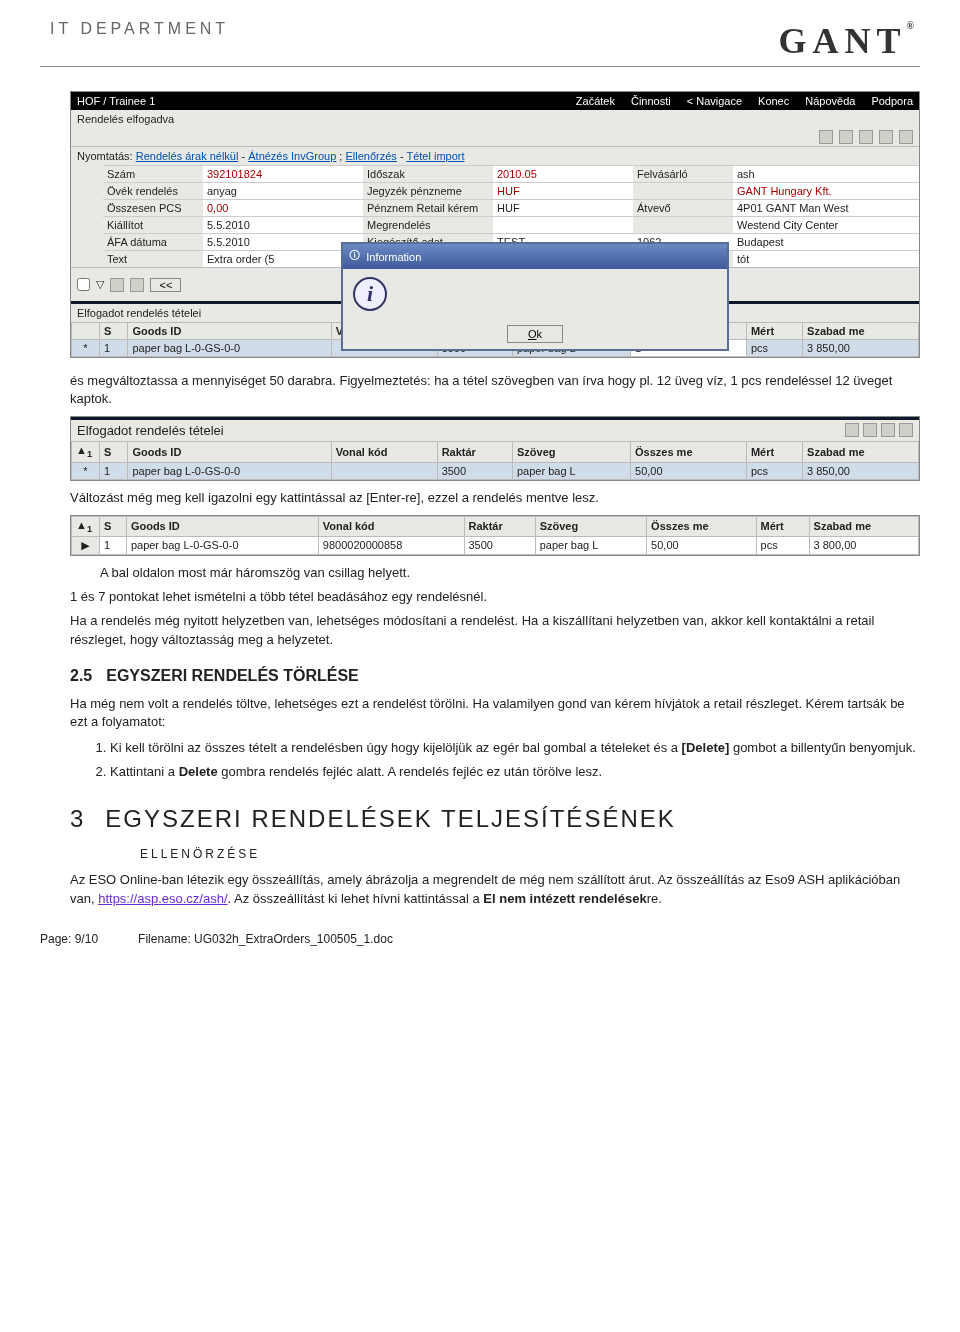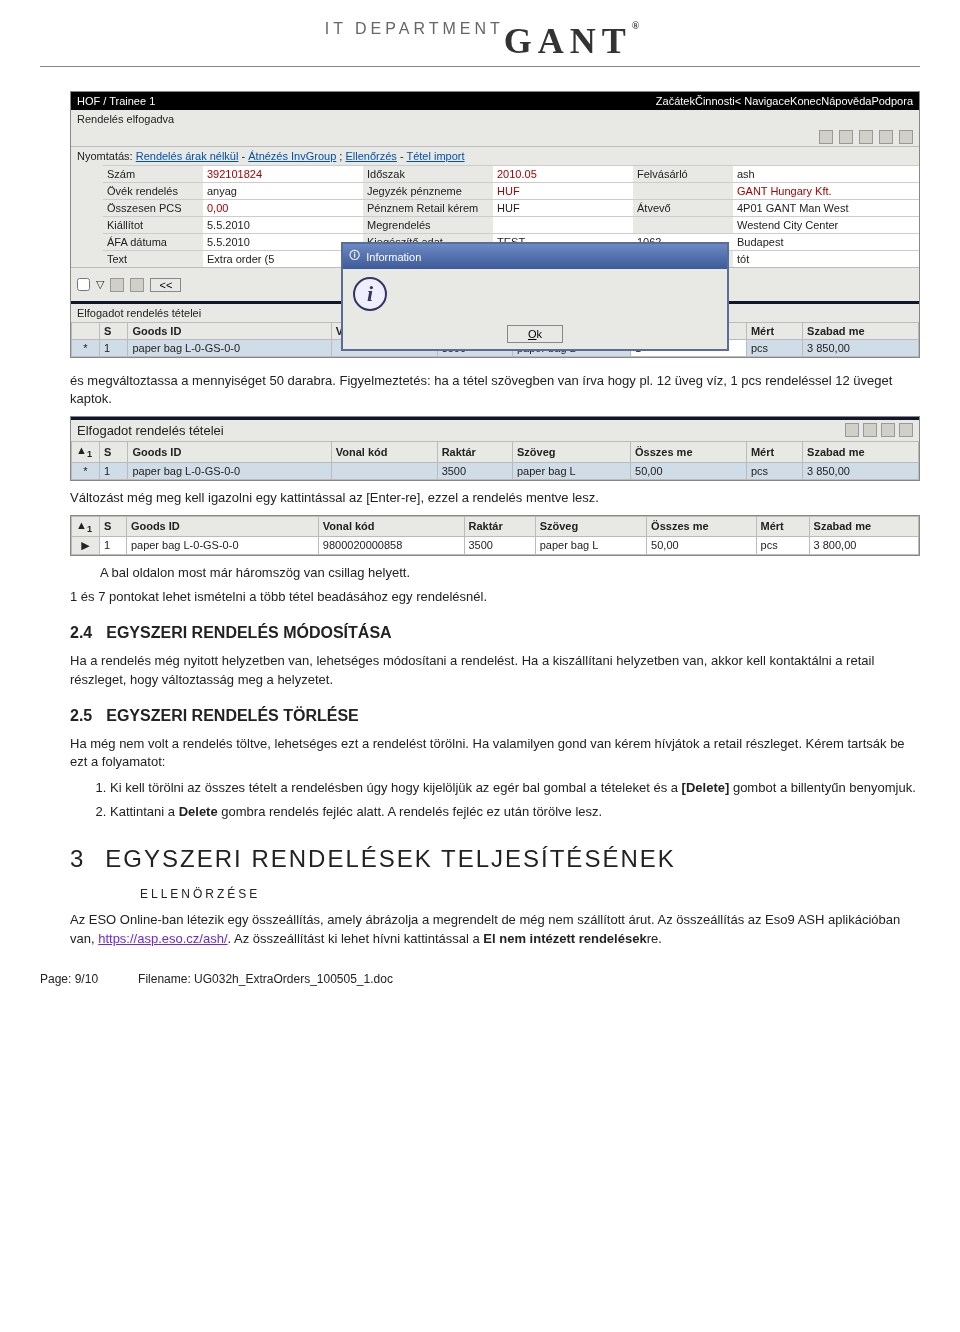--- a/index.html
+++ b/index.html
@@ -1,25 +1,25 @@
 <!DOCTYPE html>
 <html><head>
 <meta charset="utf-8">
 <style>
   * { box-sizing: border-box; margin: 0; padding: 0; }
   body { font-family: Arial, sans-serif; font-size: 13px; background: #fff; color: #222; width: 960px; margin: 0 auto; }
   .page { padding: 20px 40px 10px 40px; }
-  .header-row { display: flex; justify-content: center; align-items: flex-start; border-bottom: 1px solid #888; padding-bottom: 4px; margin-bottom: 2px; }
+  .header-row { display: flex; justify-content: space-between; align-items: flex-start; border-bottom: 1px solid #888; padding-bottom: 4px; margin-bottom: 2px; }
   .dept { letter-spacing: 4px; font-size: 16px; color: #666; padding-left: 10px; }
   .brand { font-family: Georgia, 'Times New Roman', serif; font-size: 36px; letter-spacing: 6px; color: #333; font-weight: bold; }
   .brand sup { font-size: 10px; vertical-align: top; }
   .content { margin-left: 30px; margin-top: 24px; }
   .content p { margin-bottom: 6px; line-height: 1.4; }
   .screenshot { border: 1px solid #888; margin: 6px 0 14px 0; background: #e8e8e4; font-size: 11px; }
-  .ss-title { background: #000; color: #fff; padding: 3px 6px; display: flex; }
+  .ss-title { background: #000; color: #fff; padding: 3px 6px; display: flex; gap: 16px; }
   .ss-tbr { background: #e8e8e4; padding: 3px 6px; font-size: 11px; }
   .ss-toolbar { background: #e8e8e4; display: flex; justify-content: flex-end; padding: 2px 6px; gap: 6px; border-bottom: 1px solid #bbb; }
   .tb-icon { width: 14px; height: 14px; background: #d0d0c8; border: 1px solid #999; }
   .ss-link { color: #0050b3; text-decoration: underline; }
   .form-grid { display: grid; grid-template-columns: 100px 160px 130px 140px 100px 1fr; padding-left: 32px; }
   .form-grid > div { padding: 2px 4px; border-top: 1px solid #ccc; }
   .fg-lbl { background: #e8e8e4; }
   .fg-red { color: #a00; background: #fff; }
   .fg-w { background: #fff; }
   .dialog { position: relative; background: #e8e8e4; border: 2px solid #5a6d94; margin: 0 40px; }
@@ -245,21 +245,20 @@
           <td>pcs</td>
           <td>3 800,00</td>
         </tr>
       </tbody>
         </table>
     </div>
 
     <p style="margin-left:30px">A bal oldalon most már háromszög van csillag helyett.</p>
     <p>1 és 7 pontokat lehet ismételni a több tétel beadásához egy rendelésnél.</p>
 
-    <h2><span class="num">2.4</span><span>EGYSZERI RENDELÉS MÓDOSÍTÁSA</span></h2>
     <p>Ha a rendelés még nyitott helyzetben van, lehetséges módosítani a rendelést. Ha a kiszállítani helyzetben van, akkor kell kontaktálni a retail részleget, hogy változtasság meg a helyzetet.</p>
 
     <h2><span class="num">2.5</span><span>EGYSZERI RENDELÉS TÖRLÉSE</span></h2>
     <p>Ha még nem volt a rendelés töltve, lehetséges ezt a rendelést törölni. Ha valamilyen gond van kérem hívjátok a retail részleget. Kérem tartsák be ezt a folyamatot:</p>
     <ol>
       <li><span>Ki kell törölni az összes tételt a rendelésben úgy hogy kijelöljük az egér bal gombal a tételeket és a </span><b>[Delete]</b><span> gombot a billentyűn benyomjuk.</span></li>
       <li><span>Kattintani a </span><b>Delete</b><span> gombra rendelés fejléc alatt. A rendelés fejléc ez után törölve lesz.</span></li>
     </ol>
 
     <h1><span class="num">3</span><span>EGYSZERI RENDELÉSEK TELJESÍTÉSÉNEK</span></h1>

